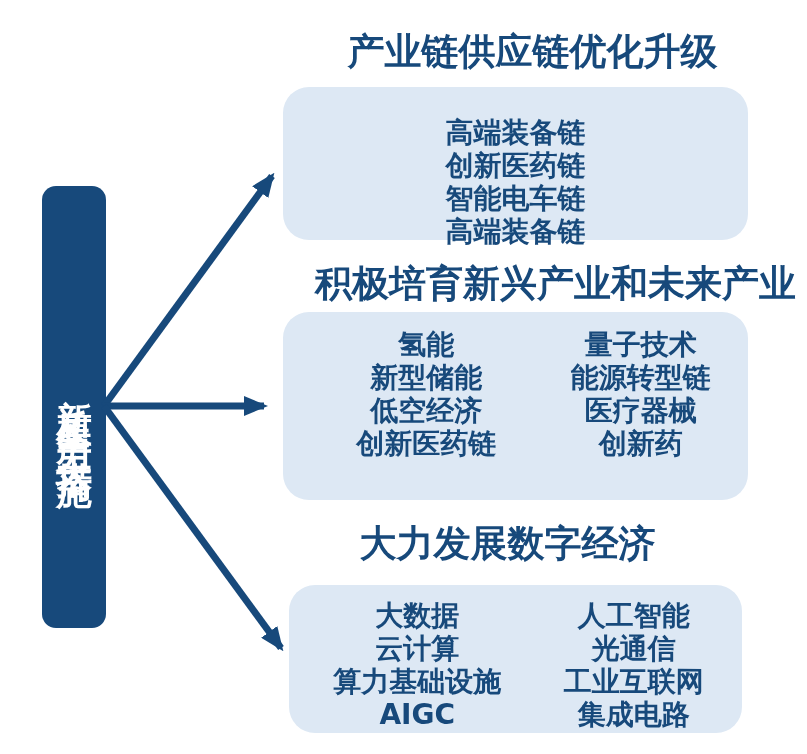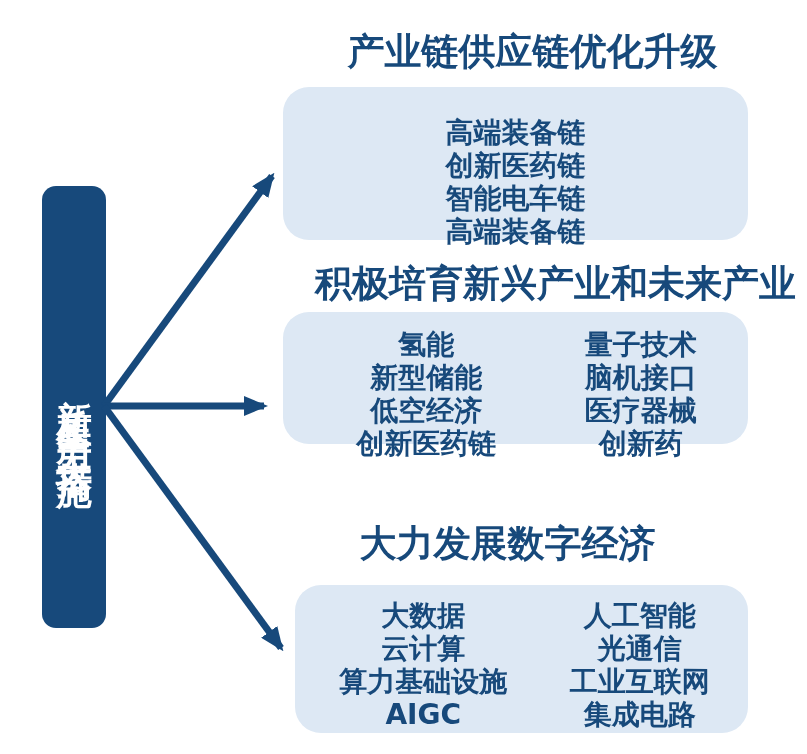--- a/index.html
+++ b/index.html
@@ -69,22 +69,22 @@
     font-size: 28px;
     font-weight: bold;
     color: #17497B;
     line-height: 33px;
     white-space: nowrap;
   }
   #sec1-title { left: 300px; top: 30px;  width: 465px; }
   #sec2-title { left: 303px; top: 262px; width: 480px; margin-left: 12px; }
   #sec3-title { left: 281px; top: 522px; width: 453px; }
   #sec1-box { left: 283px; top: 87px;  width: 465px; height: 153px; padding-top: 29px; }
-  #sec2-box { left: 283px; top: 312px; width: 465px; height: 132px; padding-top: 16px; padding-left: 36px; }
-  #sec3-box { left: 295px; top: 585px; width: 453px; height: 148px; padding-top: 14px; padding-left: 20px; }
+  #sec2-box { left: 283px; top: 312px; width: 465px; height: 188px; padding-top: 16px; padding-left: 36px; }
+  #sec3-box { left: 289px; top: 585px; width: 453px; height: 148px; padding-top: 14px; padding-left: 20px; }
 </style>
 </head>
 <body>
 
 <div class="canvas">
 
   <div class="root-node">
     <div class="root-label">新质生产力三大措施</div>
   </div>
 
@@ -112,21 +112,21 @@
   <div class="sec-title" id="sec2-title">积极培育新兴产业和未来产业</div>
   <div class="sec-box" id="sec2-box">
     <div class="col">
       <div class="item">氢能</div>
       <div class="item">新型储能</div>
       <div class="item">低空经济</div>
       <div class="item">创新医药链</div>
     </div>
     <div class="col">
       <div class="item">量子技术</div>
-      <div class="item">脑机接口</div>
+      <div class="item">能源转型链</div>
       <div class="item">医疗器械</div>
       <div class="item">创新药</div>
     </div>
   </div>
 
   <div class="sec-title" id="sec3-title">大力发展数字经济</div>
   <div class="sec-box" id="sec3-box">
     <div class="col">
       <div class="item">大数据</div>
       <div class="item">云计算</div>

